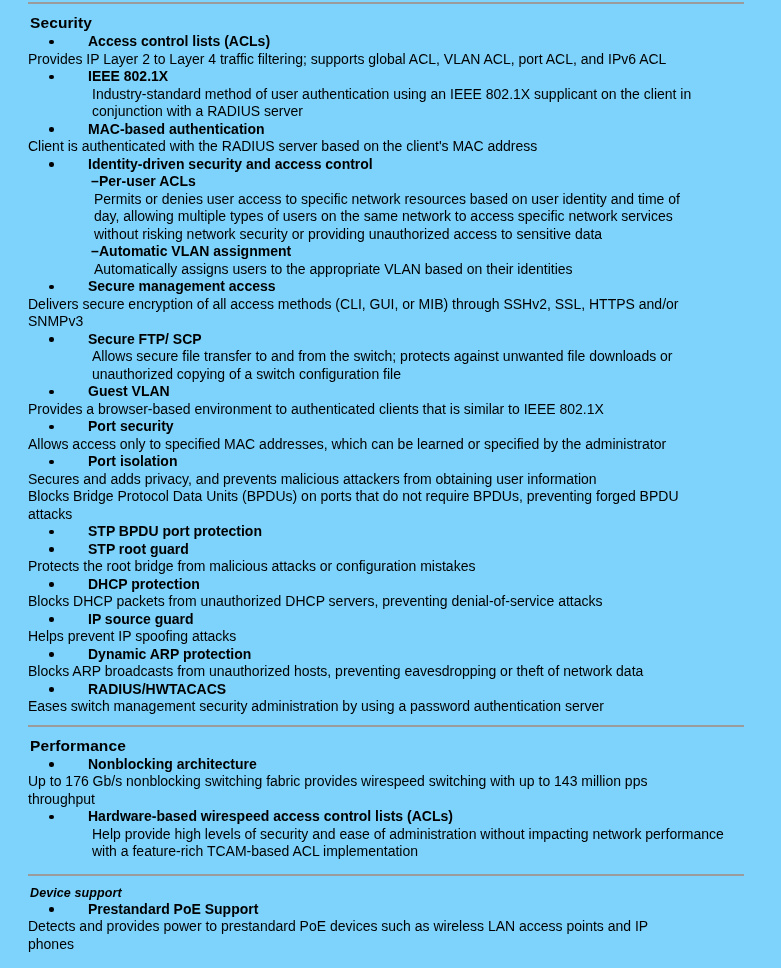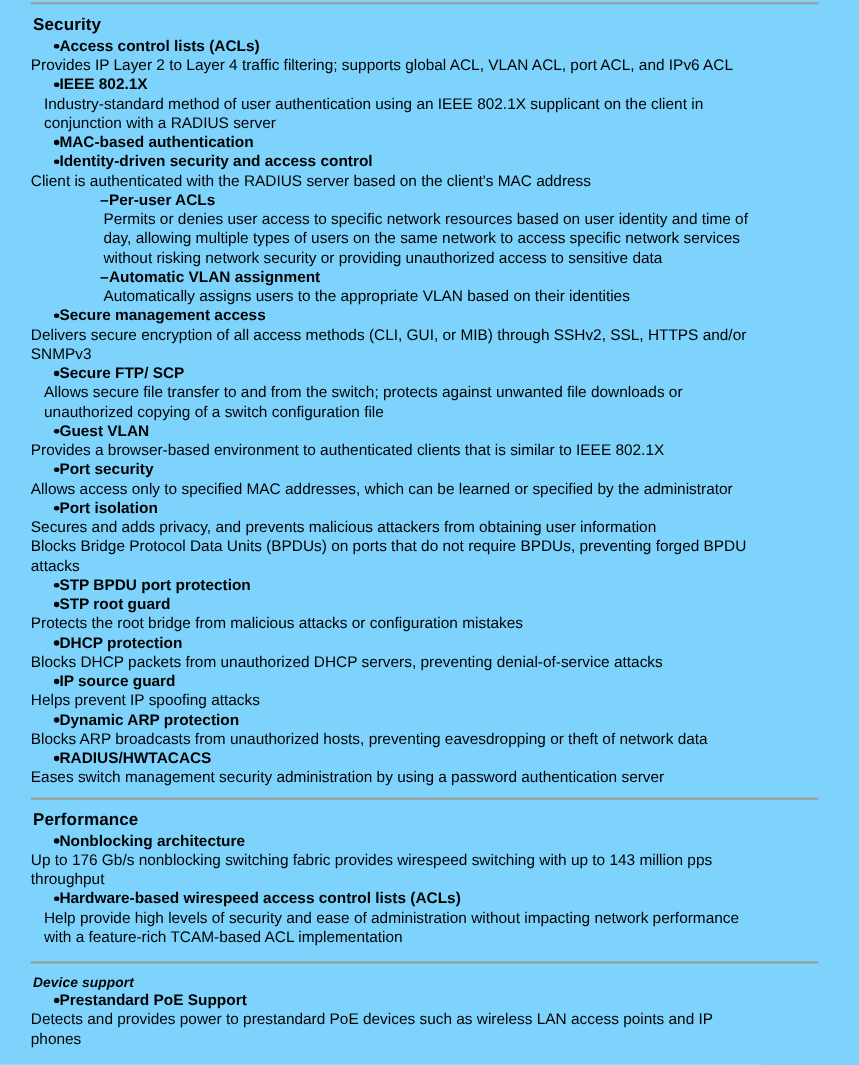--- a/index.html
+++ b/index.html
@@ -28,31 +28,31 @@
     margin-left: 30px;
     font-weight: 700;
     letter-spacing: 0.1px;
   }
   .section-heading.large { font-size: 15.5px; line-height: 20px; margin-top: 9px; }
   .section-heading.small { font-size: 12.5px; line-height: 16px; margin-top: 9px; font-style: italic; }
   .line { font-size: 14px; line-height: 17.5px; }
   .item-title {
     font-weight: 700;
     position: relative;
-    padding-left: 54px;
+    padding-left: 88px;
   }
   .bullet {
     position: absolute;
     left: 49px; top: 6.5px;
     width: 4.5px; height: 4.5px;
     border-radius: 50%;
     background: #000000;
   }
   .item-desc { padding-left: 28px; white-space: pre-line; }
-  .item-desc.indented { padding-left: 40px; }
+  .item-desc.indented { padding-left: 92px; }
   .sub-title {
     font-weight: 700;
     position: relative;
     padding-left: 99px;
   }
   .dash { position: absolute; left: 91px; top: 0; }
   .sub-desc { padding-left: 94px; white-space: pre-line; }
 </style>
 </head>
 <body>
@@ -60,22 +60,22 @@
 <div class="page">
     <div class="rule first" style="background: rgb(155, 155, 155);"></div>
     <section class="section">
       <div class="section-heading large">Security</div>
       <div class="line item-title"><span class="bullet"></span><span>Access control lists (ACLs)</span></div>
       <div class="line item-desc">Provides IP Layer 2 to Layer 4 traffic filtering; supports global ACL, VLAN ACL, port ACL, and IPv6 ACL</div>
       <div class="line item-title"><span class="bullet"></span><span>IEEE 802.1X</span></div>
       <div class="line item-desc indented">Industry-standard method of user authentication using an IEEE 802.1X supplicant on the client in
 conjunction with a RADIUS server</div>
       <div class="line item-title"><span class="bullet"></span><span>MAC-based authentication</span></div>
+      <div class="line item-desc">Client is authenticated with the RADIUS server based on the client's MAC address</div>
       <div class="line item-title"><span class="bullet"></span><span>Identity-driven security and access control</span></div>
-      <div class="line item-desc">Client is authenticated with the RADIUS server based on the client's MAC address</div>
       <div class="line sub-title"><span class="dash">–</span><span>Per-user ACLs</span></div>
       <div class="line sub-desc">Permits or denies user access to specific network resources based on user identity and time of
 day, allowing multiple types of users on the same network to access specific network services
 without risking network security or providing unauthorized access to sensitive data</div>
       <div class="line sub-title"><span class="dash">–</span><span>Automatic VLAN assignment</span></div>
       <div class="line sub-desc">Automatically assigns users to the appropriate VLAN based on their identities</div>
       <div class="line item-title"><span class="bullet"></span><span>Secure management access</span></div>
       <div class="line item-desc">Delivers secure encryption of all access methods (CLI, GUI, or MIB) through SSHv2, SSL, HTTPS and/or
 SNMPv3</div>
       <div class="line item-title"><span class="bullet"></span><span>Secure FTP/ SCP</span></div>

